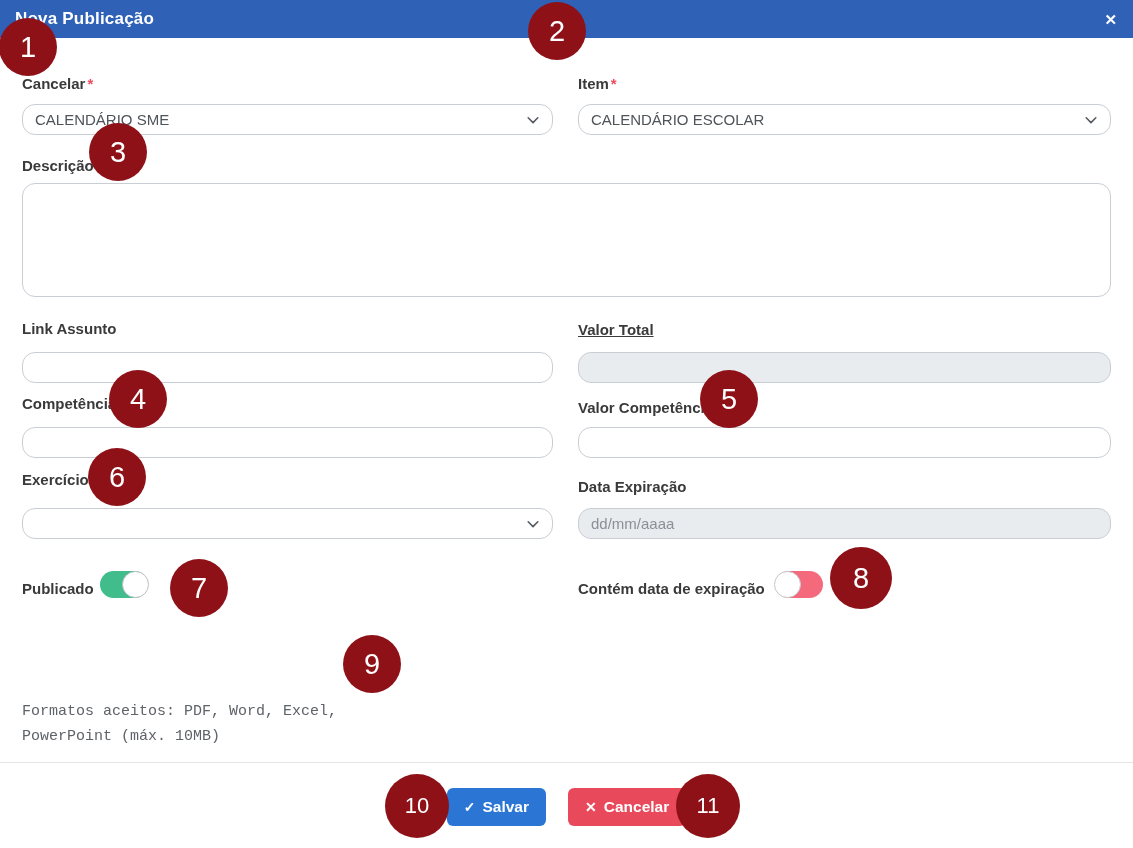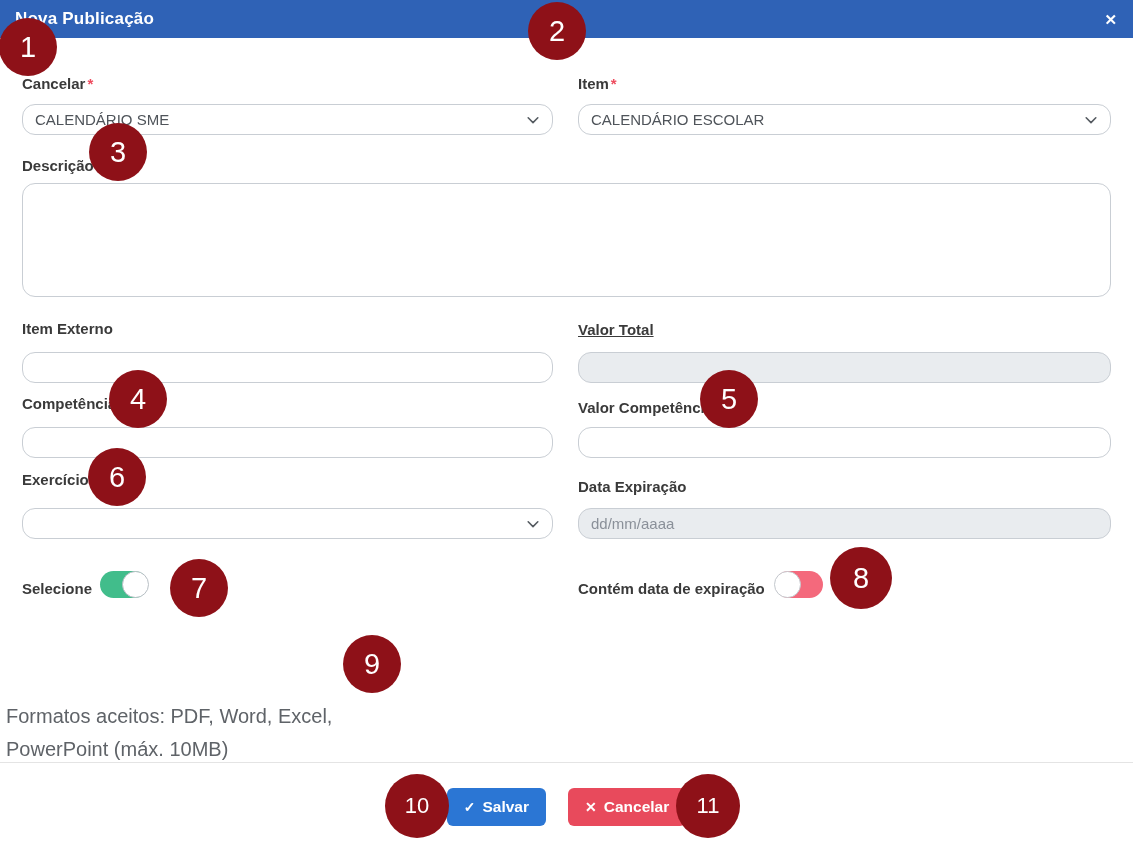--- a/index.html
+++ b/index.html
@@ -51,22 +51,22 @@
   .toggle.off { background:#f4697c; }
   .toggle.off .knob { left:-1px; }
   
   .upload-btn {
     position:absolute; left:22px; top:644px; width:337px; height:38px;
     background:#0d84ff; border:none; border-radius:4px; color:#fff;
     font-size:15.5px; font-weight:700; display:flex; align-items:center; justify-content:center;
     gap:8px; cursor:pointer; font-family:"Liberation Sans", sans-serif;
   }
   .help-text {
-    position:absolute; left:6px; top:700px; width:362px;
-    font-size:20px; color:#5f6368; line-height:1.65;
+    position:absolute; left:22px; top:700px; width:362px;
+    font-size:15px; color:#5f6368; line-height:1.65;font-family:Liberation Mono, monospace;
   }
   
   .divider { position:absolute; left:0; top:762px; width:1133px; height:1px; background:#e4e4e4; }
   .footer-btns {
     position:absolute; left:0; top:788px; width:1133px; height:38px;
     display:flex; align-items:center; justify-content:center; gap:22px;
   }
   .btn {
     height:38px; border:none; border-radius:6px; color:#fff; font-size:15.5px; font-weight:700;
     display:flex; align-items:center; justify-content:center; gap:7px; padding:0 17px;
@@ -151,21 +151,21 @@
           <path d="M2.5 5.5l5.5 5.5 5.5-5.5" fill="none" stroke="#555b61" stroke-width="1.8" stroke-linecap="round" stroke-linejoin="round"></path>
         </svg>
     </span>
   </div>
 
   <div class="lbl p-desc-l">
     <span>Descrição</span><span class="req">*</span>
   </div>
   <textarea class="ctl p-desc-c" style=""></textarea>
 
-  <div class="lbl p-link-l">Item Externo</div>
+  <div class="lbl p-link-l">Link Assunto</div>
   <input class="ctl p-link-c" style="">
 
   <div class="lbl p-vtotal-l">Valor Total</div>
   <input class="ctl disabled-ctl p-vtotal-c" disabled="" style="">
 
   <div class="lbl p-comp-l">
     <span>Competência</span><span class="req">*</span>
   </div>
   <input class="ctl p-comp-c" style="">
 
@@ -180,21 +180,21 @@
     <span class="chev">
       <svg width="14" height="14" viewBox="0 0 16 16">
           <path d="M2.5 5.5l5.5 5.5 5.5-5.5" fill="none" stroke="#555b61" stroke-width="1.8" stroke-linecap="round" stroke-linejoin="round"></path>
         </svg>
     </span>
   </div>
 
   <div class="lbl p-dataexp-l">Data Expiração</div>
   <input class="ctl disabled-ctl p-dataexp-c" disabled="" placeholder="dd/mm/aaaa" style="">
 
-  <div class="lbl p-publ-l">Selecione</div>
+  <div class="lbl p-publ-l">Publicado</div>
   <div class="toggle on p-publ-t">
     <span class="knob"></span>
   </div>
 
   <div class="lbl p-contem-l">Contém data de expiração</div>
   <div class="toggle off p-contem-t">
     <span class="knob"></span>
   </div>
 
   <div class="help-text">Formatos aceitos: PDF, Word, Excel, PowerPoint (máx. 10MB)</div>

